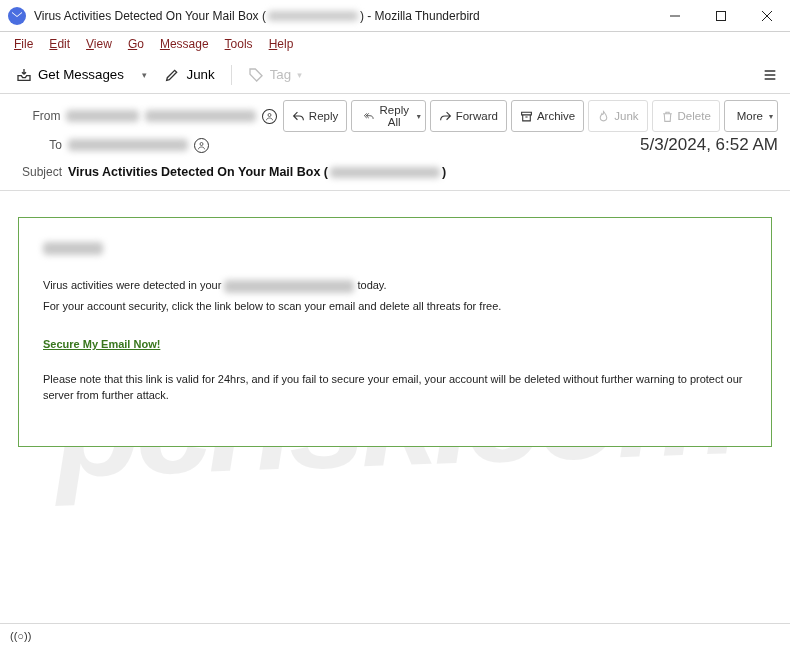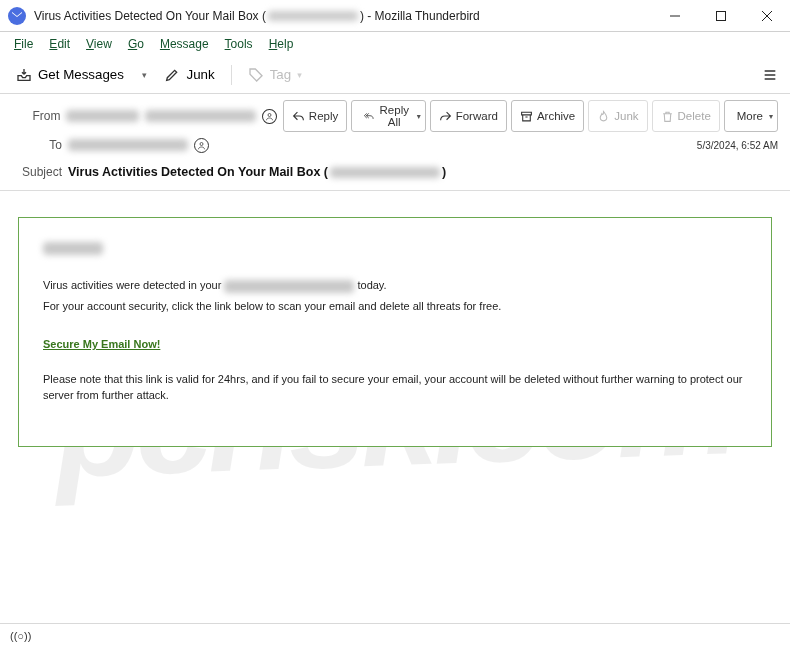--- a/index.html
+++ b/index.html
@@ -22,21 +22,21 @@
   }
   .titlebar .spacer { flex: 1; }
   .win-btn {
     width: 46px; height: 32px; display: flex; align-items: center; justify-content: center;
     background: transparent; border: none; font-size: 10px; color: #222;
   }
 
   
   .menubar {
     height: 24px; display: flex; align-items: center; padding: 0 8px; font-size: 12px;
-    color: #14532d; gap: 4px;
+    color: #7f1d1d; gap: 4px;
   }
   .menubar .menu-item { padding: 2px 6px; cursor: default; }
   .menubar .menu-item .ul { text-decoration: underline; }
 
   
   .toolbar {
     height: 38px; display: flex; align-items: center; padding: 0 8px; gap: 4px;
     border-bottom: 1px solid #d9d9d9; font-size: 12.5px; color: #222;
   }
   .toolbar .tb-btn {
@@ -69,21 +69,21 @@
     display: flex; align-items: center; gap: 4px; height: 32px; padding: 0 8px;
     border: 1px solid #bfbfbf; background: #fff; border-radius: 3px; font-size: 11.5px;
     color: #333; cursor: default;
   }
   .act-btn.disabled { color: #aaa; border-color: #ddd; }
   .act-btn .ico { width: 13px; height: 13px; }
   .act-btn .chev { font-size: 8px; color: #555; margin-left: 2px; }
   .act-btn.split { padding-right: 4px; padding-left: 12px; }
 
   .hdr-row2 { display: flex; align-items: center; height: 26px; font-size: 12px; }
-  .hdr-row2 .date { margin-left: auto; color: #333; font-size: 10px; }
+  .hdr-row2 .date { margin-left: auto; color: #333; font-size: 17px; }
 
   .hdr-row3 { display: flex; align-items: center; height: 28px; font-size: 12.5px; }
   .subject-val { font-weight: 700; color: #111; }
   .subject-redacted {
     display: inline-block; width: 110px; height: 11px; background: #c8c8c8;
     filter: blur(3px); border-radius: 4px; vertical-align: middle; margin: 0 2px;
   }
 
   .hdr-divider { border: none; border-top: 1px solid #dcdcdc; margin: 4px -12px 0 -12px; }
 

